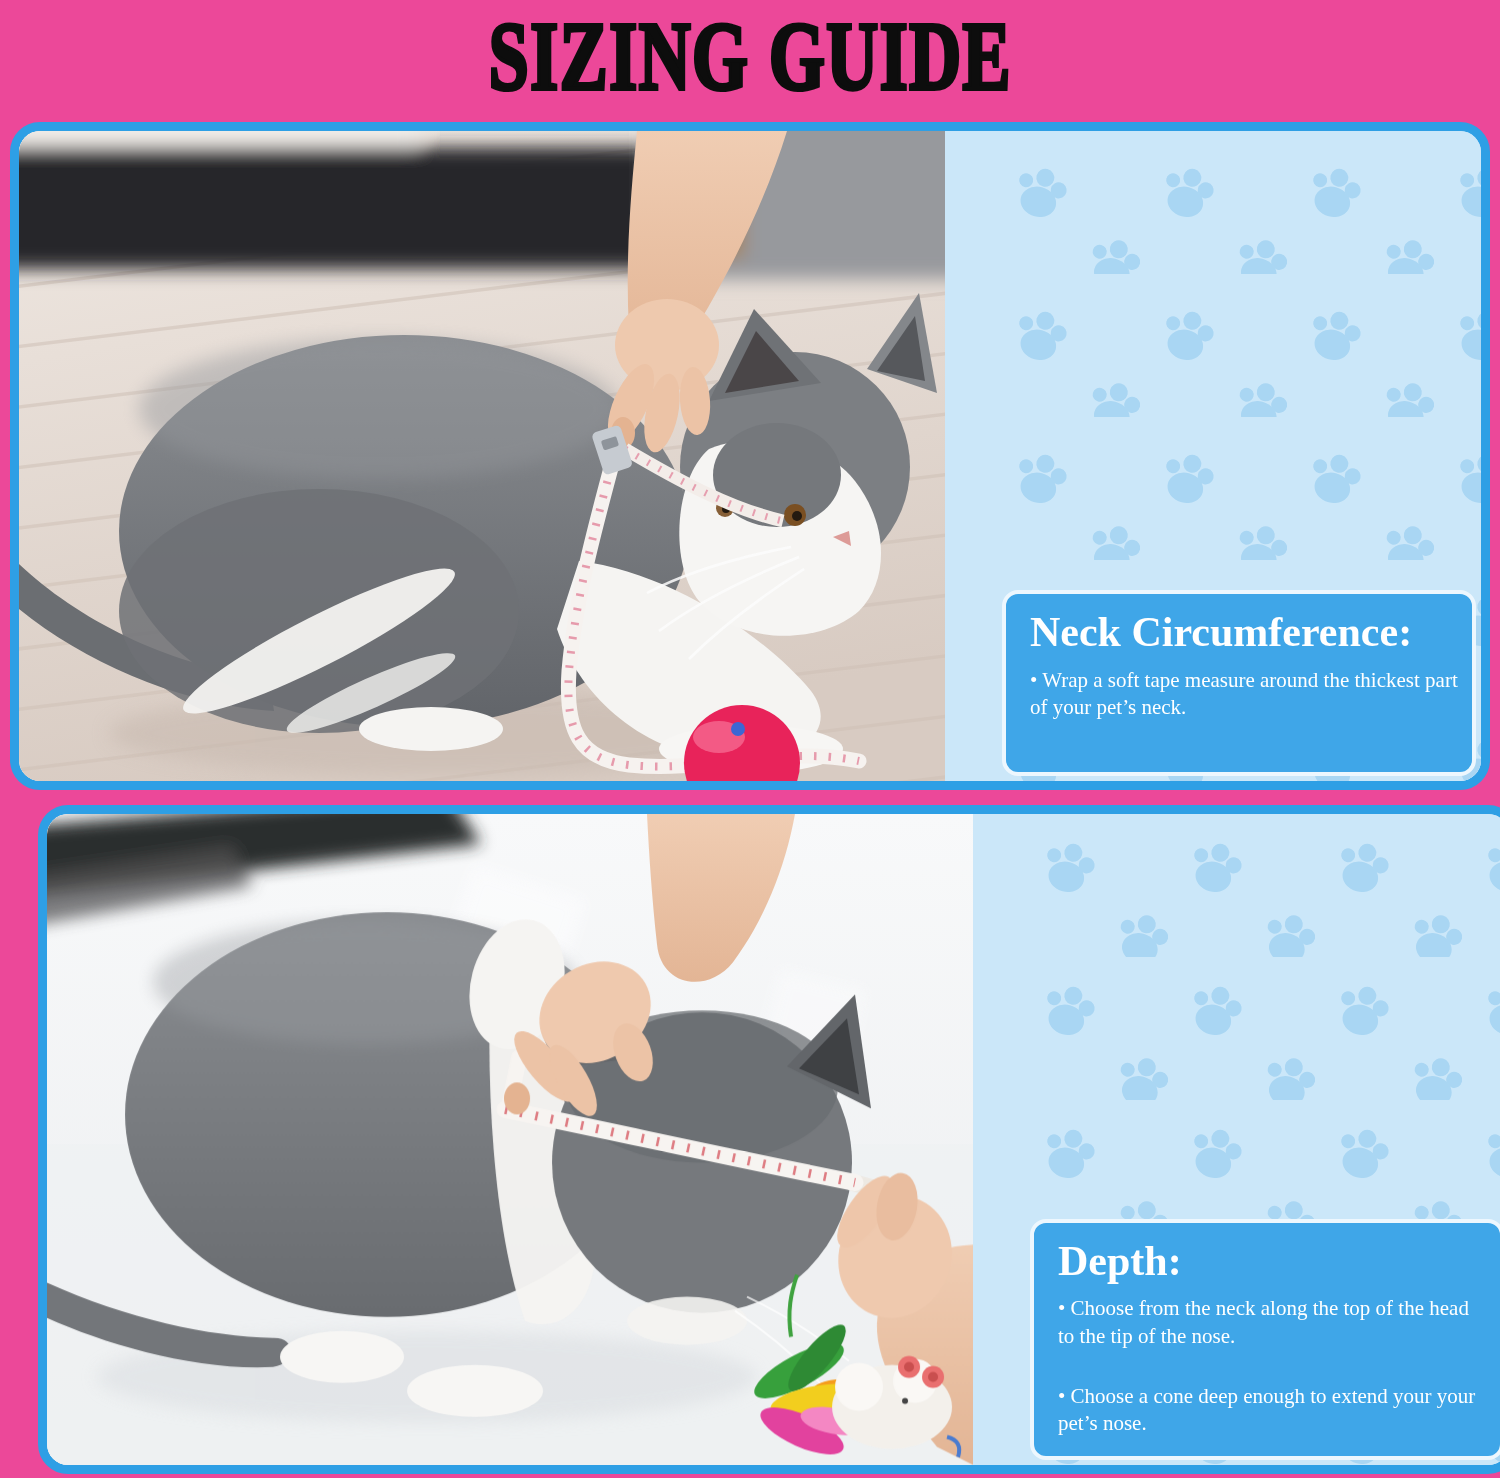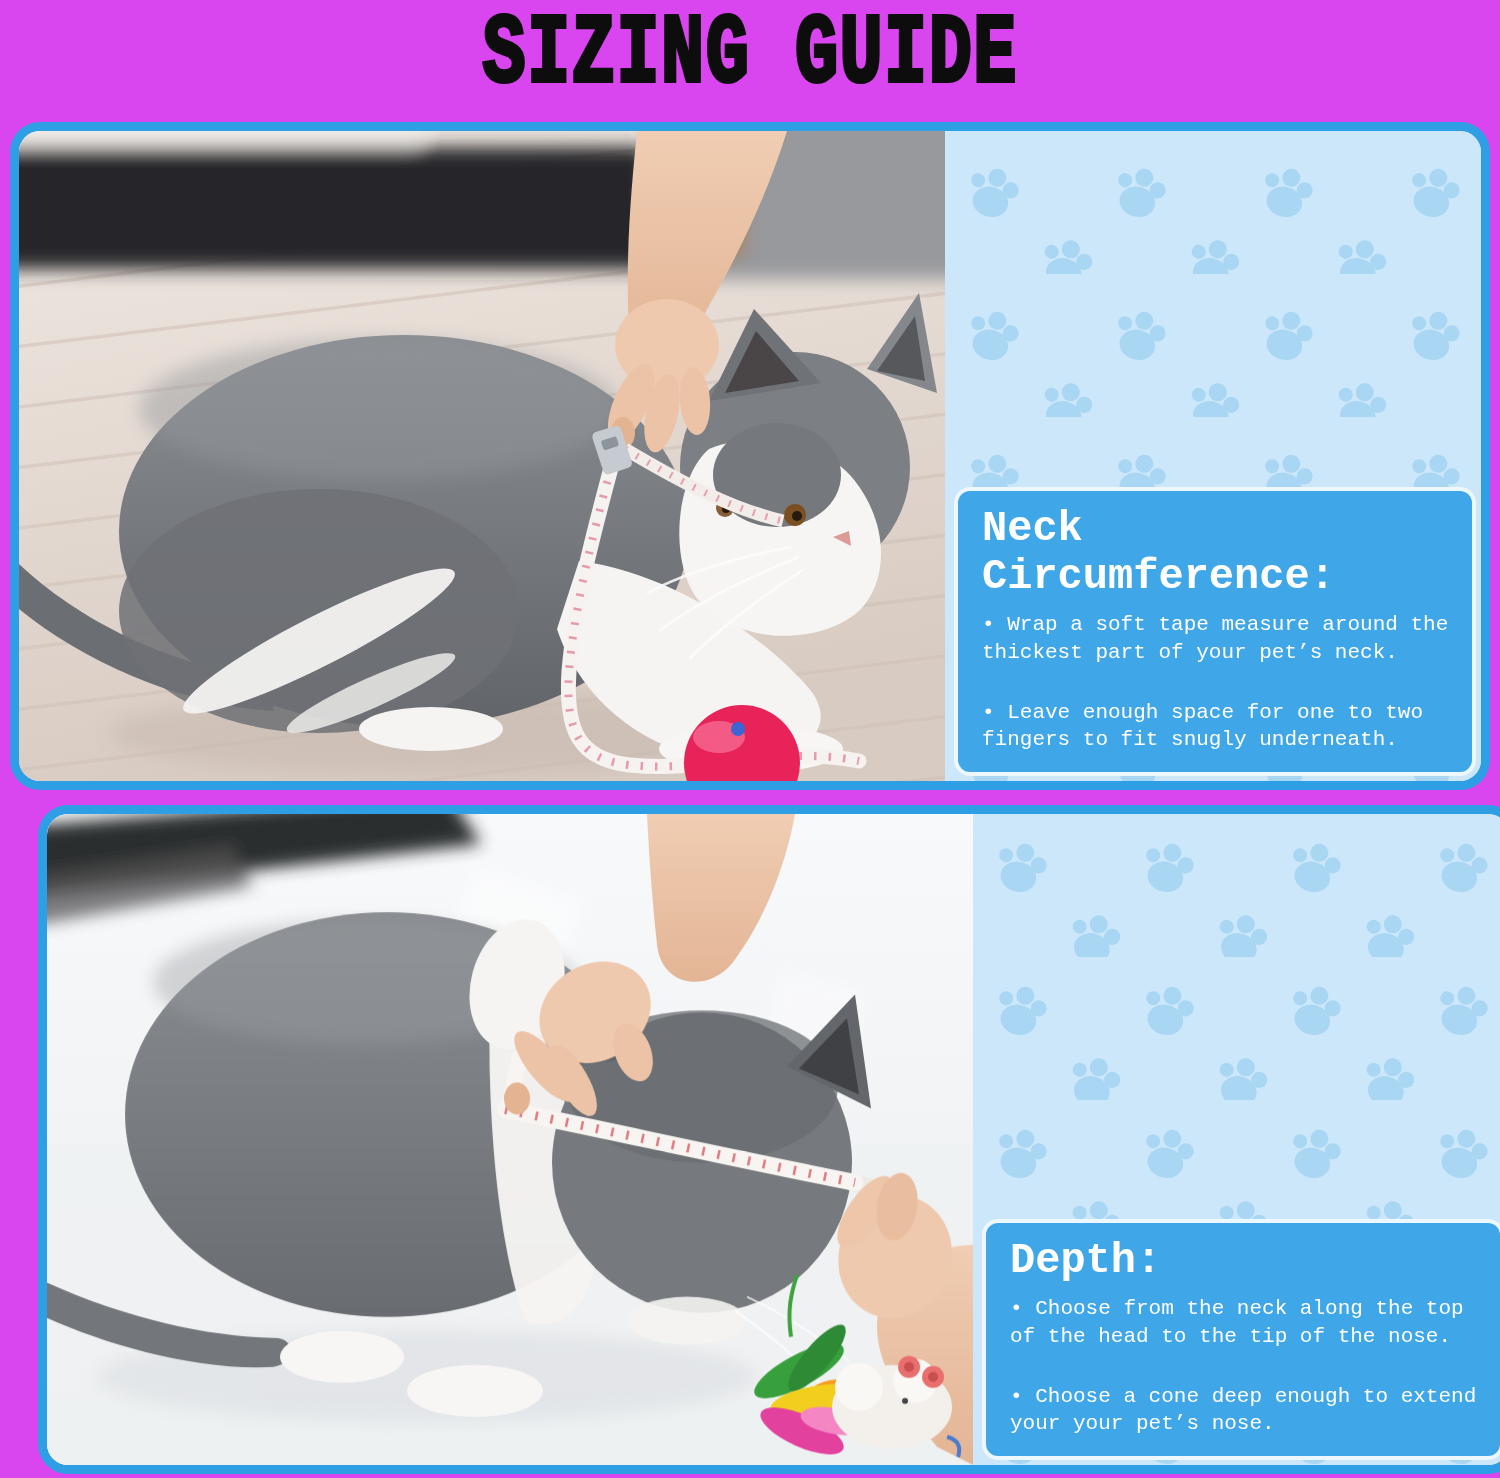--- a/index.html
+++ b/index.html
@@ -1,31 +1,31 @@
 <!DOCTYPE html>
 <html><head>
 <meta charset="utf-8">
 <style>
   html,body{margin:0;padding:0;background:#fff;}
-  .page{position:relative;width:1500px;height:1478px;background:#d946ef;
-        font-family:Liberation Mono, monospace;overflow:hidden;}
+  .page{position:relative;width:1500px;height:1478px;background:#ec4899;
+        font-family:Liberation Serif, serif;overflow:hidden;}
 
   
   .title-wrap{position:absolute;top:0;left:0;right:0;height:112px;
               display:flex;align-items:center;justify-content:center;}
   .title-wrap h1{margin:0;line-height:1;font-size:92px;font-weight:bold;color:#0d0d0d;
                  letter-spacing:2px;-webkit-text-stroke:4px #0d0d0d;
                  transform:scale(0.78,1.06);transform-origin:center;white-space:nowrap;}
 
   
   .panel{position:absolute;left:10px;width:1480px;box-sizing:border-box;
          border:9px solid #2E9FE5;border-radius:30px;background:#CBE7F9;overflow:hidden;}
   #panel-neck{top:122px;height:668px;}
   #panel-depth{top:805px;height:669px;margin-left:28px;}
-  .panel-inner{position:absolute;top:0;left:0;right:0;bottom:0;display:flex;}
+  .panel-inner{position:absolute;top:0;left:0;right:0;bottom:0;display:flex;gap:48px;}
 
   .photo{position:relative;width:926px;flex:0 0 926px;height:100%;
          overflow:hidden;border-radius:20px 0 0 20px;background:#e8e2dc;}
   .photo svg{display:block;width:100%;height:100%;}
 
   .info{position:relative;flex:1;background:#CBE7F9;overflow:hidden;}
   .paw-bg{position:absolute;top:0;left:0;width:100%;height:100%;}
 
   .textbox{position:absolute;left:9px;right:5px;bottom:5px;
            background:#3FA6E8;border:4px solid #EDF7FE;border-radius:16px;
@@ -171,21 +171,20 @@
               <use href="#pawA" transform="translate(47,64) rotate(14)"></use>
               <use href="#pawA" transform="translate(120.5,135.5) rotate(14)"></use>
             </pattern>
           </defs>
           <rect width="100%" height="100%" fill="url(#patA)"></rect>
         </svg>
 
         <div class="textbox">
           <h2>Neck Circumference:</h2>
           <p>• Wrap a soft tape measure around the thickest part of your pet’s neck.</p>
-          <p class="last">• Leave enough space for one to two fingers to fit snugly underneath.</p>
         </div>
       </div>
 
     </div>
   </section>
 
   <section class="panel" id="panel-depth">
     <div class="panel-inner">
 
       <div class="photo">

